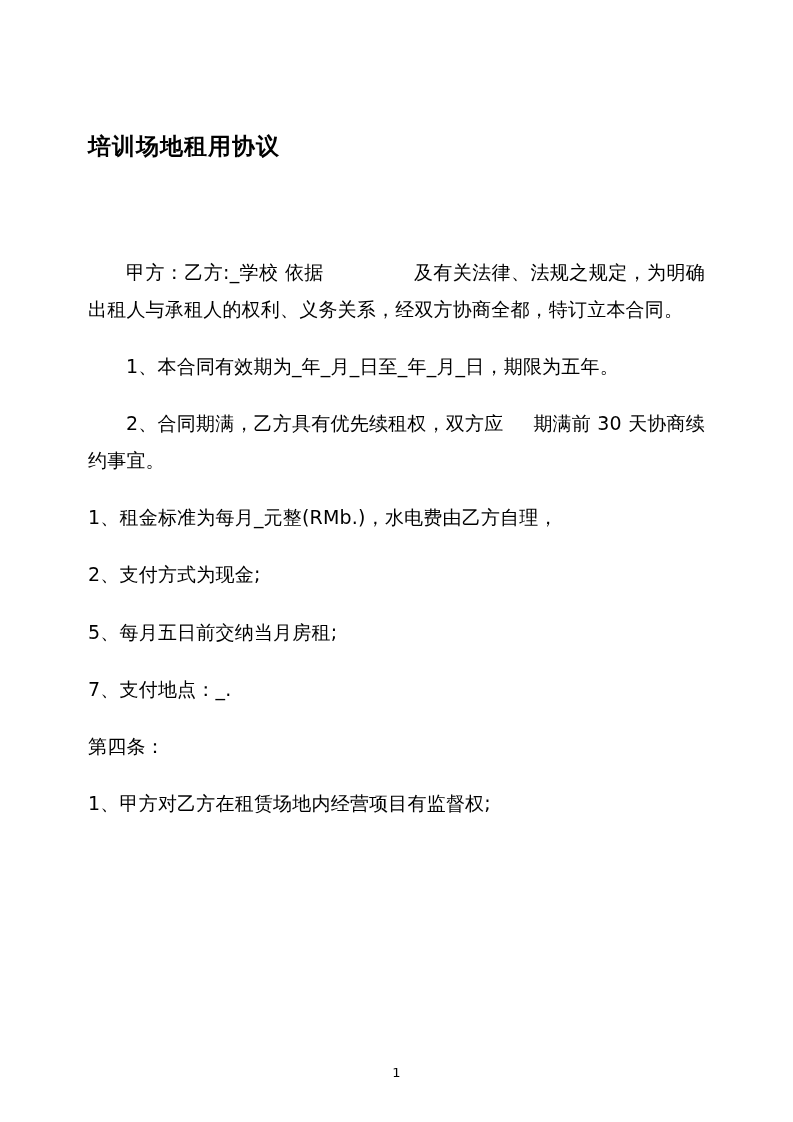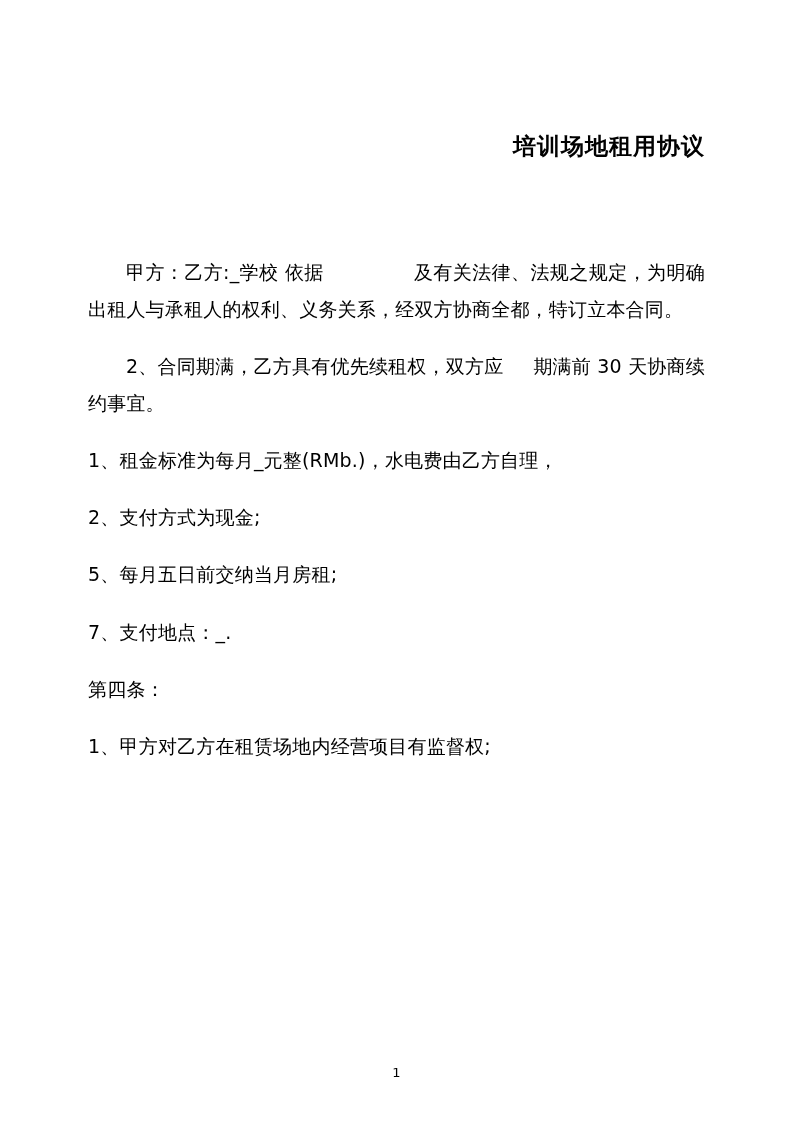--- a/index.html
+++ b/index.html
@@ -16,21 +16,21 @@
     overflow: hidden;
   }
   .page {
     width: 793px;
     height: 1122px;
     box-sizing: border-box;
     padding: 0 88px;
     position: relative;
   }
   .doc-title {
-    text-align: right;
+    text-align: left;
     font-size: 23px;
     font-weight: bold;
     letter-spacing: 1px;
     margin: 0;
     padding-top: 130px;
     line-height: 1.4;
   }
   .body-block {
     margin-top: 92px;
   }
@@ -72,20 +72,23 @@
 
   <h1 class="doc-title">培训场地租用协议</h1>
 
   <div class="body-block">
 
     <p class="para indent">
       <span>甲方：乙方:_学校 依据</span><span class="gap-wide"></span><span>及有关法律、法规之规定，为明确出租人与承租人的权利、义务关系，经双方协商全都，特订立本合同。</span>
     </p>
 
 
+    <p class="para indent">
+      <span>1、本合同有效期为_年_月_日至_年_月_日，期限为五年。</span>
+    </p>
 
     <p class="para indent">
       <span>2、合同期满，乙方具有优先续租权，双方应</span><span class="gap-small"></span><span>期满前 30 天协商续约事宜。</span>
     </p>
 
 
     <p class="para">
       <span>1、租金标准为每月_元整(RMb.)，水电费由乙方自理，</span>
     </p>
 

